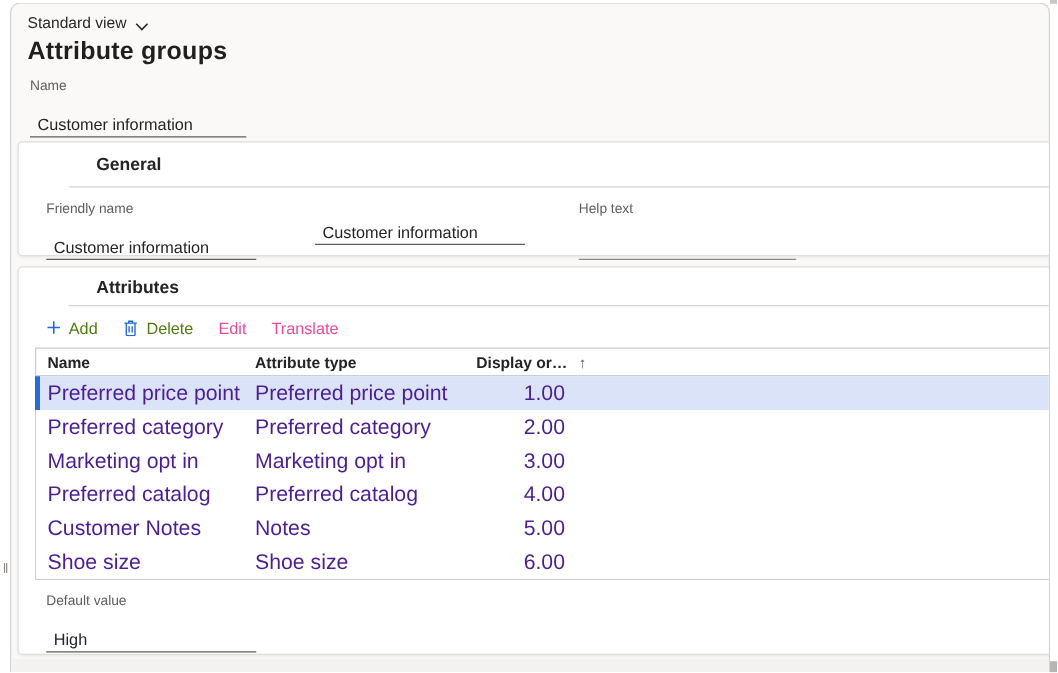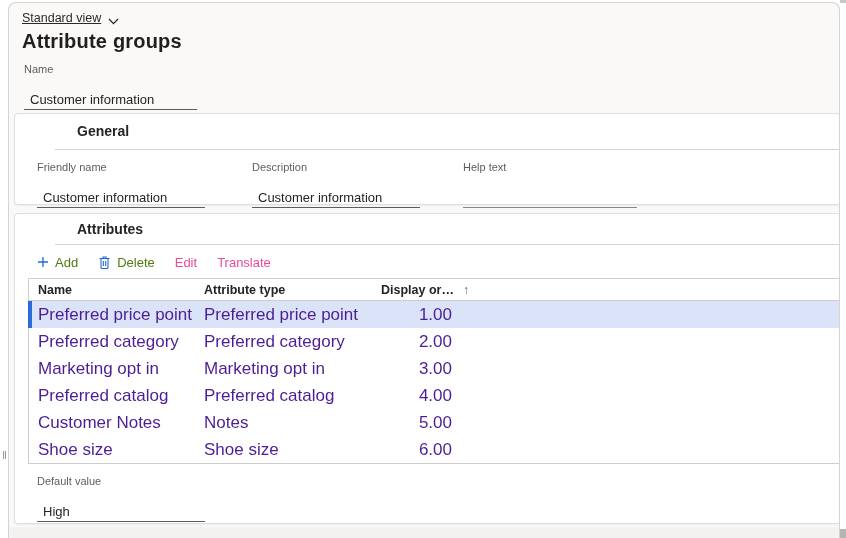--- a/index.html
+++ b/index.html
@@ -20,21 +20,21 @@
     color:#8a8886; font-size:11px; line-height:16px; text-align:center; cursor:col-resize;
     user-select:none;
   }
 
   .right-cap-top { position:absolute; right:0; top:0; width:6px; height:3px; background:#c9c7c5; }
   .right-cap-bottom { position:absolute; right:0; bottom:0; width:6px; height:9px; background:#b7b4b1; }
 
   
   .view-selector {
     position:absolute; left:13px; top:8px; display:flex; align-items:flex-end; gap:7px;
-    font-size:12.5px; color:#2b2a29; cursor:pointer;text-decoration:underline;
+    font-size:12.5px; color:#2b2a29; cursor:pointer;
   }
   .view-selector svg { display:block; margin-top:2px; }
 
   .page-title {
     position:absolute; left:13px; top:27px;
     font-size:20px; font-weight:600; color:#201f1e; letter-spacing:.2px;
   }
 
   .field-label { font-size:11px; color:#605e5c; display:block; }
   .input-line {
@@ -129,21 +129,20 @@
 
     <div class="card" id="general-card">
       <div class="card-header">General</div>
 
       <div class="gfield f1">
         <span class="field-label">Friendly name</span>
         <div class="input-line">Customer information</div>
       </div>
 
       <div class="gfield f2">
-        <span class="field-label">Description</span>
         <div class="input-line">Customer information</div>
       </div>
 
       <div class="gfield f3">
         <span class="field-label">Help text</span>
         <div class="input-line empty"></div>
       </div>
     </div>
 
     <div class="card" id="attributes-card">

